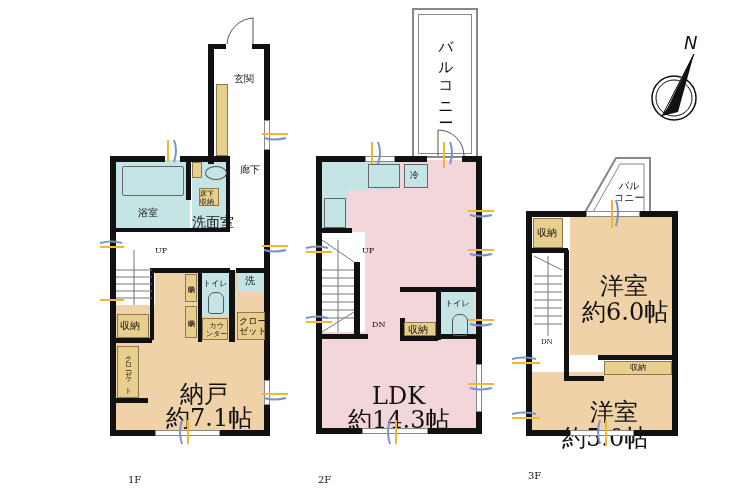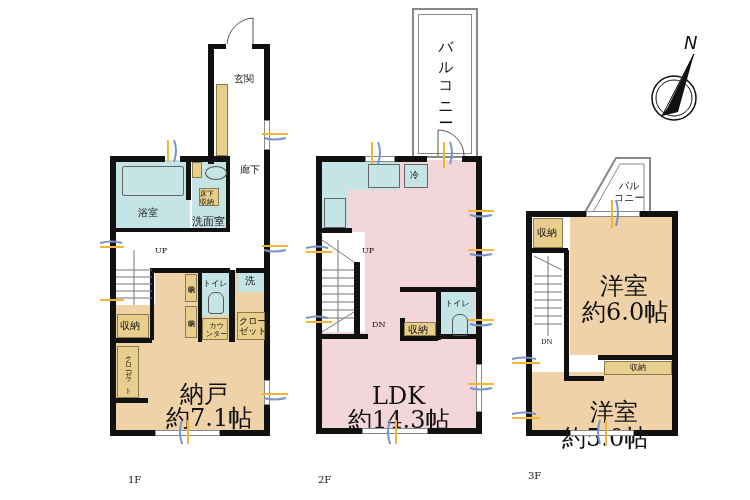--- a/index.html
+++ b/index.html
@@ -79,21 +79,21 @@
       <line x1="0" y1="34" x2="36" y2="34"></line>
         <line x1="0" y1="41" x2="36" y2="41"></line>
       <line x1="0" y1="48" x2="36" y2="48"></line>
         <line x1="18" y1="0" x2="18" y2="55"></line>
     </g>
   </svg>
 
   <div class="lbl small" style="left:234px;top:72px;">玄関</div>
   <div class="lbl small" style="left:240px;top:163px;">廊下</div>
   <div class="lbl small" style="left:138px;top:206px;">浴室</div>
-  <div class="lbl small" style="left:192px;top:214px;font-size:11px;">洗面室</div>
+  <div class="lbl small" style="left:192px;top:214px;font-size:14px;">洗面室</div>
   <div class="lbl tiny" style="left:200px;top:190px;white-space:pre;">床下
 収納</div>
   <div class="lbl small" style="left:203px;top:278px;font-size:8px;">トイレ</div>
   <div class="lbl small" style="left:245px;top:274px;">洗</div>
   <div class="lbl small" style="left:120px;top:319px;">収納</div>
   <div class="lbl tiny vert" style="left:187px;top:280px;">収納</div>
   <div class="lbl tiny vert" style="left:187px;top:314px;">収納</div>
   <div class="lbl tiny" style="left:206px;top:322px;white-space:pre;">カウ
 ンター</div>
   <div class="lbl tiny" style="left:239px;top:316px;white-space:pre;font-size:9px;line-height:10px;">クロー

